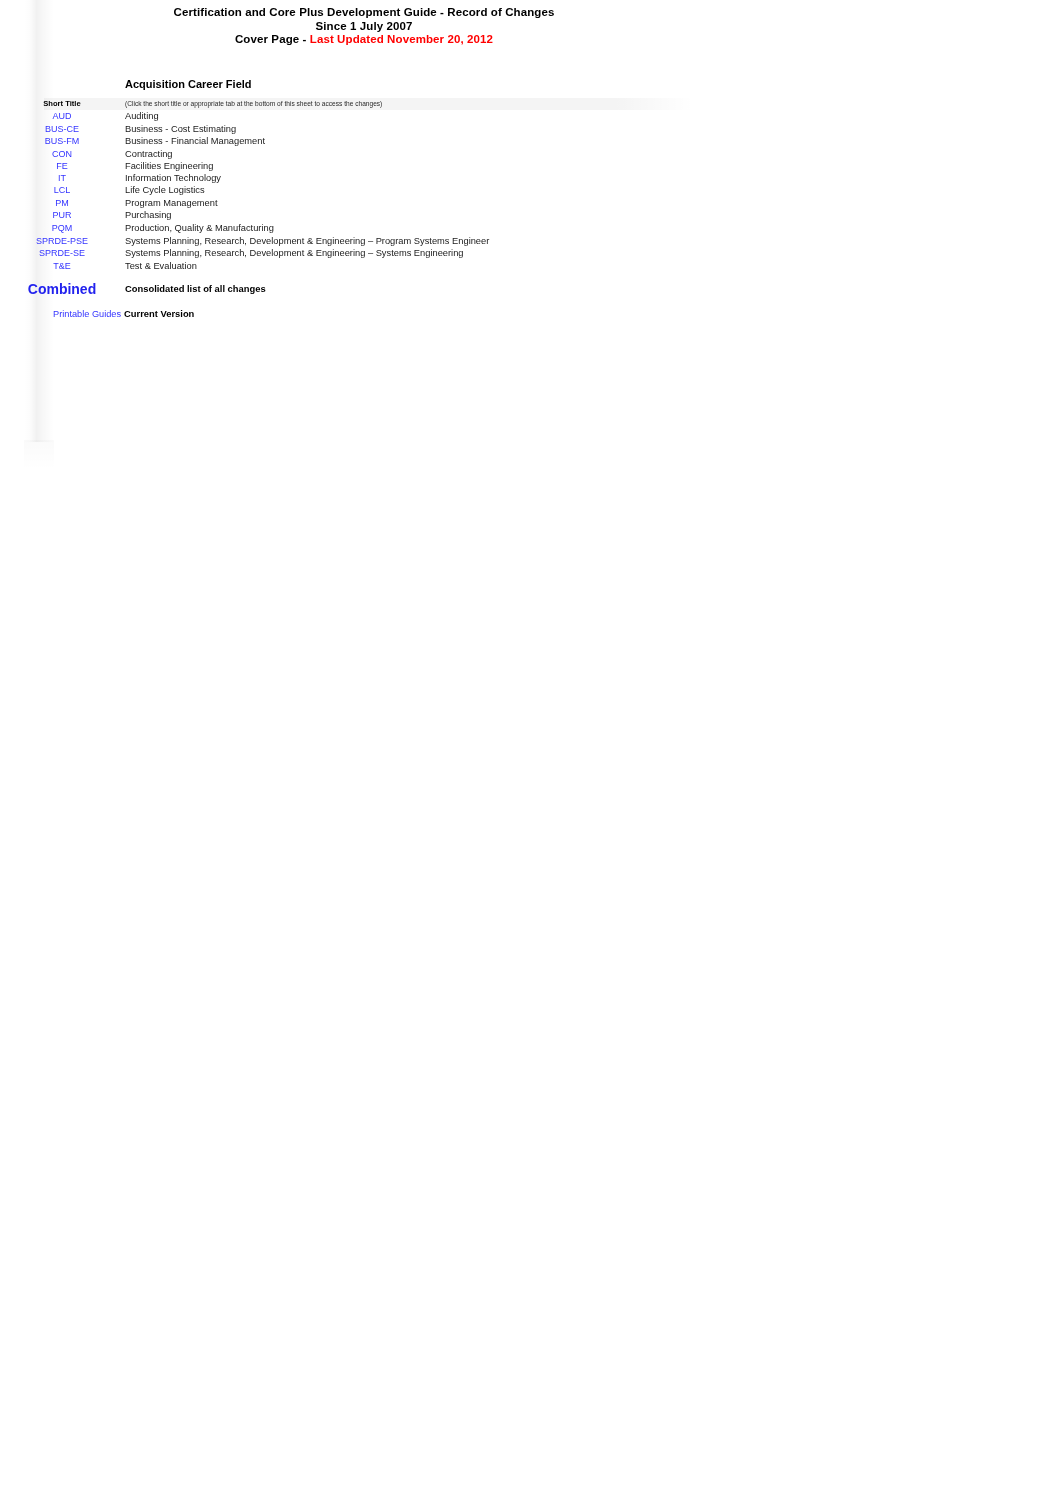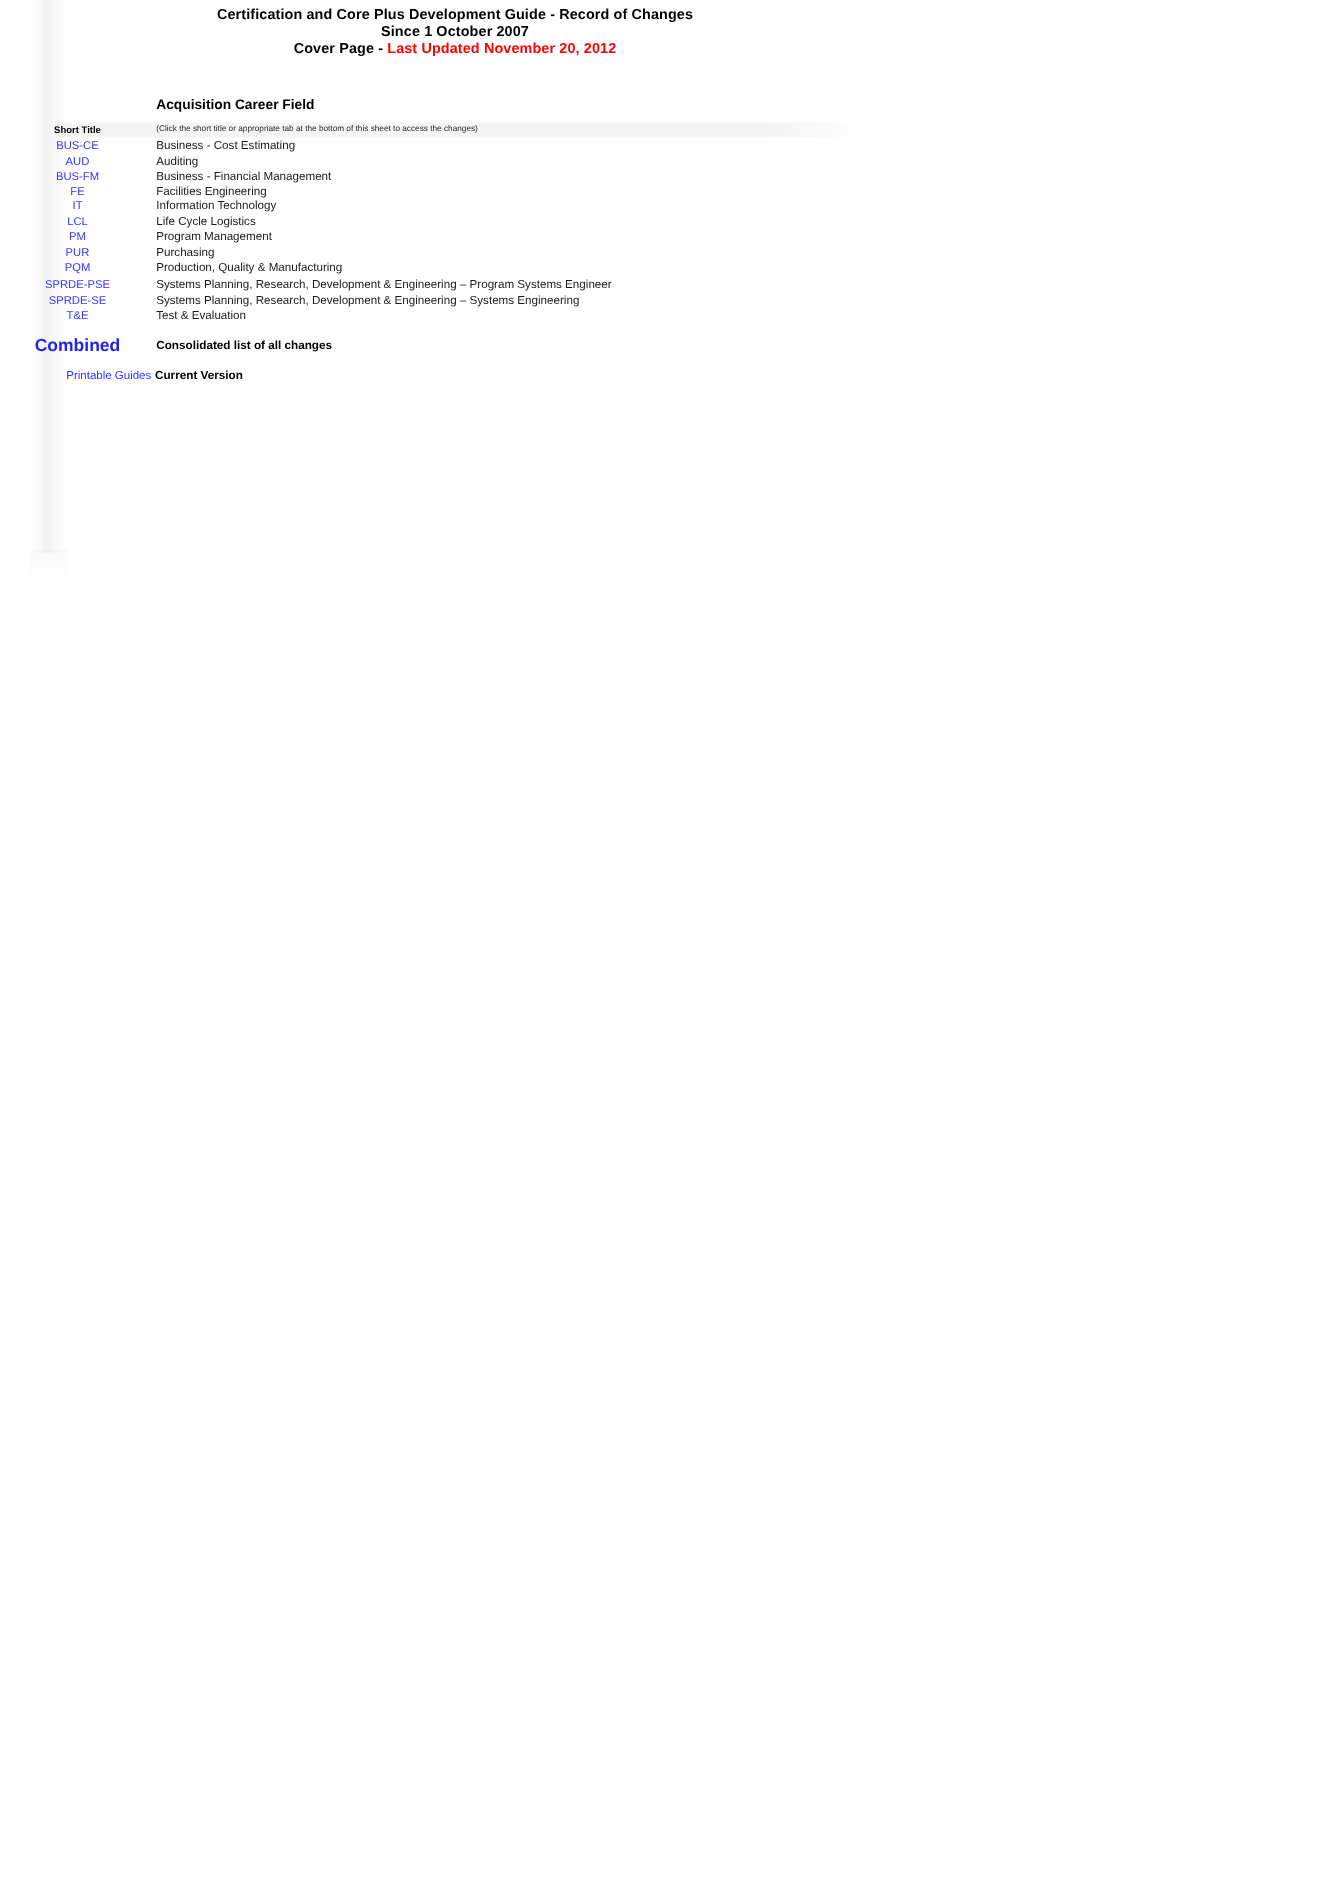--- a/index.html
+++ b/index.html
@@ -174,51 +174,55 @@
 </style>
 </head>
 <body>
 
 <div id="page-edge-shadow"></div>
 
 <div id="sheet">
 
   <div class="title-block">
     <div class="title-line">Certification and Core Plus Development Guide - Record of Changes</div>
-    <div class="title-line">Since 1 October 2007</div>
+    <div class="title-line">Since 1 July 2007</div>
     <div class="title-line"><span>Cover Page - </span><span class="title-red">Last Updated November 20, 2012</span></div>
   </div>
 
   <div class="section-heading">Acquisition Career Field</div>
 
   <div class="band"></div>
 
   <table class="cf-table">
     <colgroup>
       <col class="c-short">
       <col class="c-desc">
     </colgroup>
     <tbody>
 
       <tr class="header-row">
         <td class="short">Short Title</td>
         <td class="desc">(Click the short title or appropriate tab at the bottom of this sheet to access the changes)</td>
       </tr>
 
       <tr>
+        <td class="short">AUD</td>
+        <td class="desc">Auditing</td>
+      </tr>
+      <tr>
         <td class="short">BUS-CE</td>
         <td class="desc">Business - Cost Estimating</td>
       </tr>
       <tr>
-        <td class="short">AUD</td>
-        <td class="desc">Auditing</td>
-      </tr>
-      <tr>
         <td class="short">BUS-FM</td>
         <td class="desc">Business - Financial Management</td>
+      </tr>
+      <tr class="loose">
+        <td class="short">CON</td>
+        <td class="desc">Contracting</td>
       </tr>
       <tr class="tight">
         <td class="short">FE</td>
         <td class="desc">Facilities Engineering</td>
       </tr>
       <tr class="tight">
         <td class="short">IT</td>
         <td class="desc">Information Technology</td>
       </tr>
       <tr>

